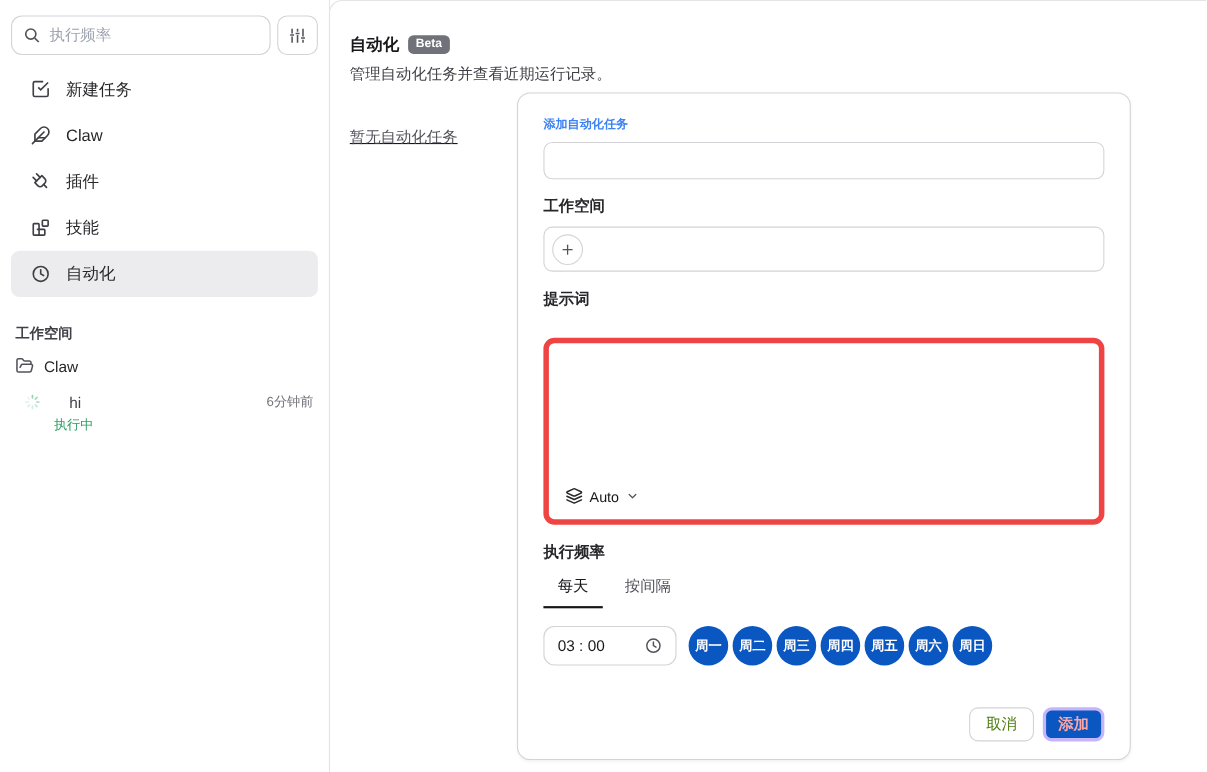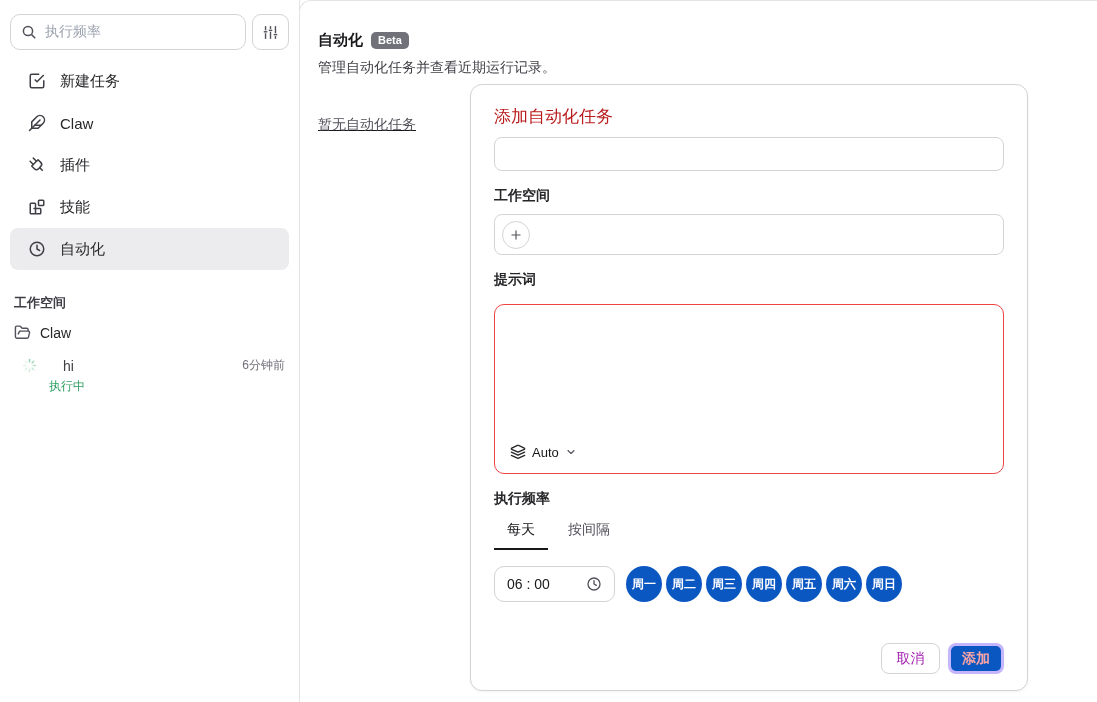--- a/index.html
+++ b/index.html
@@ -71,41 +71,41 @@
   .empty-text { padding-top:32px; font-size:14px; color:#52525b; }
 
   
   .card {
     width:558px; flex:0 0 558px; height:607px;
     border:1px solid #d4d4d8; border-radius:12px;
     box-shadow:0 1px 3px rgba(0,0,0,.05);
     padding:20px 23px 16px 23px; background:#fff;
     display:flex; flex-direction:column;
   }
-  .card-title { font-size:17px; font-weight:400; color:#b91c1c; }
+  .card-title { font-size:11px; font-weight:700; color:#3b82f6; }
   .field-label { font-size:14px; font-weight:700; color:#27272a; margin-top:16px; }
   .text-input {
     margin-top:9px; width:100%; height:34px;
     border:1px solid #d4d4d8; border-radius:8px;
     font-size:14px; padding:0 10px; outline:none;
     font-family:inherit; color:#18181b; background:#fff;
   }
   .ws-input {
     margin-top:9px; width:100%; height:41px;
     border:1px solid #d4d4d8; border-radius:8px;
     display:flex; align-items:center; padding:0 7px; background:#fff;
   }
   .plus-btn {
     width:28px; height:28px; border:1px solid #d4d4d8; border-radius:50%;
     background:#fff; display:flex; align-items:center; justify-content:center;
     color:#52525b; cursor:pointer;
   }
   .prompt-box {
-    margin-top:15px; width:100%; height:170px; position:relative;
-    border:1px solid #ef4444; border-radius:10px; background:#fff;
+    margin-top:26px; width:100%; height:170px; position:relative;
+    border:5px solid #ef4444; border-radius:10px; background:#fff;
   }
   .prompt-textarea {
     width:100%; height:128px; border:none; outline:none; resize:none;
     border-radius:10px 10px 0 0; padding:10px 12px;
     font-family:inherit; font-size:14px; color:#18181b; background:transparent;
   }
   .model-row {
     position:absolute; left:15px; bottom:13px;
     display:flex; align-items:center; gap:6px; cursor:pointer;
   }
@@ -134,21 +134,21 @@
     display:flex; align-items:center; justify-content:center;
     cursor:pointer; font-family:inherit; flex:0 0 36px;
   }
   .day-btn + .day-btn { margin-left:2px; }
 
   .card-footer { margin-top:auto; display:flex; justify-content:flex-end; gap:8px; }
   .btn {
     height:31px; border-radius:8px; font-size:14px; font-family:inherit;
     display:flex; align-items:center; justify-content:center; cursor:pointer;
   }
-  .btn-cancel { width:59px; background:#fff; border:1px solid #d4d4d8; color:#a21caf; }
+  .btn-cancel { width:59px; background:#fff; border:1px solid #d4d4d8; color:#4d7c0f; }
   .btn-primary { width:56px; background:#0b57c2; border:3px solid #c4b5fd; color:#fca5a5; font-weight:700; }
 </style>
 </head>
 <body>
 
 <div class="sidebar">
   <div class="search-row">
     <div class="search-box">
       <span class="icon">
         <svg width="16" height="16" viewBox="0 0 16 16" fill="none" stroke="currentColor" stroke-width="1.5">
@@ -308,21 +308,21 @@
       </div>
 
       <div class="field-label">执行频率</div>
       <div class="tabs">
         <div class="tab active">每天</div>
         <div class="tab">按间隔</div>
       </div>
 
       <div class="schedule-row">
         <div class="time-input">
-          <span>06 : 00</span>
+          <span>03 : 00</span>
           <span class="icon">
             <svg width="16" height="16" viewBox="0 0 24 24" fill="none" stroke="currentColor" stroke-width="2" stroke-linecap="round" stroke-linejoin="round">
                 <circle cx="12" cy="12" r="9"></circle>
                 <polyline points="12 7 12 12 15.5 14"></polyline>
               </svg>
           </span>
         </div>
         <div class="days">
           <button class="day-btn">周一</button>
           <button class="day-btn">周二</button>

